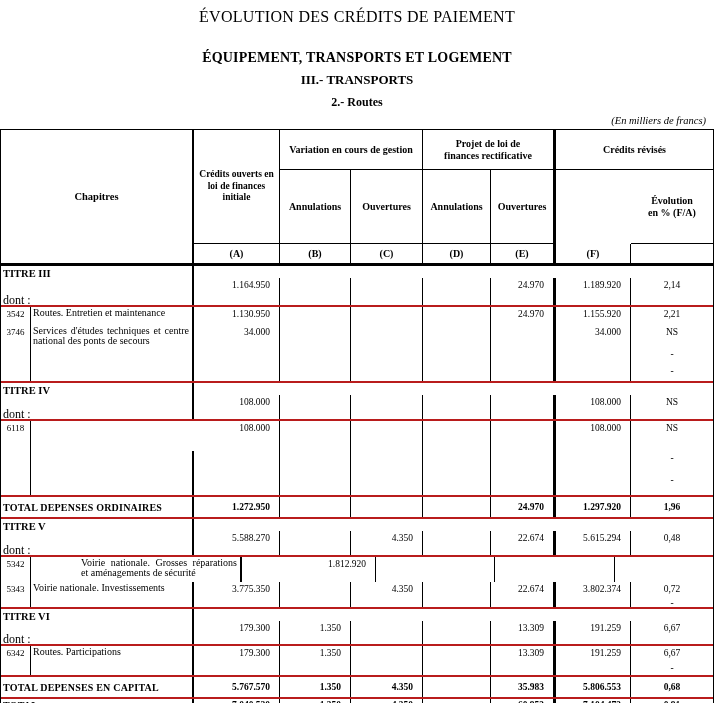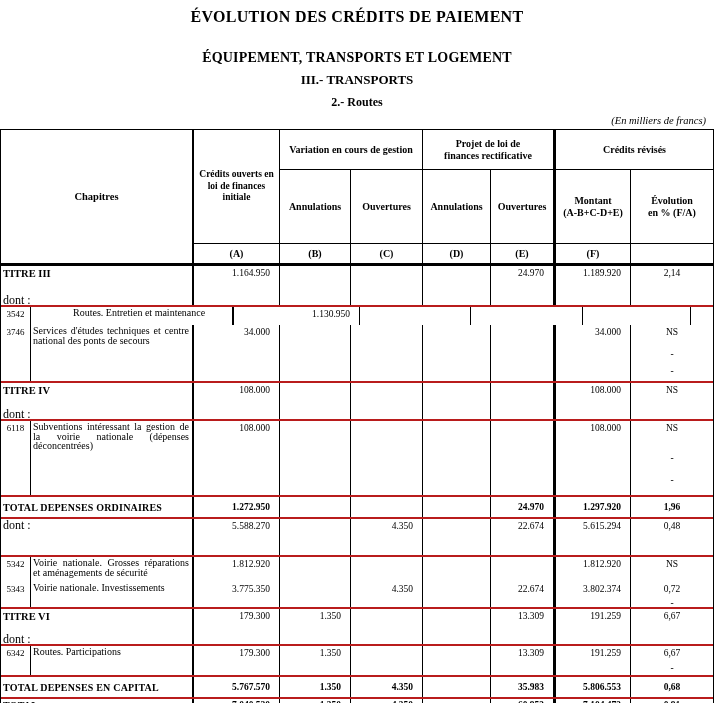--- a/index.html
+++ b/index.html
@@ -2,21 +2,21 @@
 <html><head>
 <meta charset="utf-8">
 <style>
   html,body{margin:0;padding:0;background:#fff;}
   body{width:714px;height:703px;overflow:hidden;color:#000;font-family:"Liberation Serif",serif;}
   *{box-sizing:border-box;}
   :root{--cols:30px 163px 86px 71px 72px 68px 65px 75px 82px;}
 
   
   .doc-header{text-align:center;}
-  .title{font-size:16px;font-weight:bold;letter-spacing:.3px;margin:8px 0 0 0;}
+  .title{font-size:16px;font-weight:normal;letter-spacing:.3px;margin:8px 0 0 0;}
   .sub1{font-size:14px;font-weight:bold;letter-spacing:.2px;margin:24px 0 0 0;}
   .sub2{font-size:13px;font-weight:bold;margin:6px 0 0 0;}
   .sub3{font-size:12px;font-weight:bold;margin:7px 0 0 0;}
   .unit-note{font-size:10.5px;font-style:italic;text-align:right;padding-right:8px;margin-top:5px;}
 
   
   .budget-table{width:714px;border:1px solid #000;border-bottom-width:2px;margin-top:3px;}
 
   
   .thead{display:grid;grid-template-columns:var(--cols);grid-template-rows:40px 74px 19px;border-bottom:3px solid #000;}
@@ -47,21 +47,21 @@
   .numv{text-align:right;padding-right:9px;}
   .pct{text-align:center;}
   .c0{grid-column:3}.c1{grid-column:4}.c2{grid-column:5}.c3{grid-column:6}
   .c4{grid-column:7;border-right-width:3px}
   .c5{grid-column:8}.c6{grid-column:9;border-right:none}
 
   .section .lead{grid-column:1/3;border-right-width:2px;display:flex;flex-direction:column;
                  justify-content:space-between;padding:2px 2px 0 2px;}
   .titre-label{font-weight:bold;font-size:10.5px;}
   .dont{font-size:12px;line-height:9px;}
-  .section .val{}
+  .section .val{margin-top:12px;}
 
   .total .lead{grid-column:1/3;border-right-width:2px;display:flex;align-items:center;padding-left:2px;}
   .total-label{font-weight:bold;font-size:10px;letter-spacing:.2px;}
   .total .val{font-weight:bold;display:flex;align-items:center;padding-top:0;}
   .total .numv{justify-content:flex-end;text-align:center;}
   .total .pct{justify-content:center;}
 </style>
 </head>
 <body>
 
@@ -81,22 +81,20 @@
 loi de finances
 initiale</div>
       <div class="hcell grp-var">Variation en cours de gestion</div>
       <div class="hcell grp-plf">Projet de loi de
 finances rectificative</div>
       <div class="hcell grp-rev">Crédits révisés</div>
       <div class="hcell sub sub-b">Annulations</div>
       <div class="hcell sub sub-c">Ouvertures</div>
       <div class="hcell sub sub-d">Annulations</div>
       <div class="hcell sub sub-e">Ouvertures</div>
-      <div class="hcell sub sub-f">Montant
-(A-B+C-D+E)</div>
       <div class="hcell sub sub-g">Évolution
 en % (F/A)</div>
       <div class="hcell lrow l0">(A)</div>
       <div class="hcell lrow l1">(B)</div>
       <div class="hcell lrow l2">(C)</div>
       <div class="hcell lrow l3">(D)</div>
       <div class="hcell lrow l4">(E)</div>
       <div class="hcell lrow l5">(F)</div>
       <div class="hcell lrow l6"></div>
     </div>
@@ -108,21 +106,21 @@
           </div>
           <div class="cell val c0 numv">1.164.950</div>
           <div class="cell val c1 numv"></div>
           <div class="cell val c2 numv"></div>
           <div class="cell val c3 numv"></div>
           <div class="cell val c4 numv">24.970</div>
           <div class="cell val c5 numv">1.189.920</div>
           <div class="cell val c6 pct">2,14</div>
         </div>
         <div class="brow block" style="border-bottom-width: 2px;">
-          <div class="cline" style="height: 18px; gap: 40px;">
+          <div class="cline" style="height: 18px;">
             <div class="cell cnum">3542</div>
             <div class="cell cdesc">Routes. Entretien et maintenance</div>
             <div class="cell val c0 numv">1.130.950</div>
             <div class="cell val c1 numv"></div>
             <div class="cell val c2 numv"></div>
             <div class="cell val c3 numv"></div>
             <div class="cell val c4 numv">24.970</div>
             <div class="cell val c5 numv">1.155.920</div>
             <div class="cell val c6 pct">2,21</div>
           </div>
@@ -169,21 +167,20 @@
           <div class="cell val c1 numv"></div>
           <div class="cell val c2 numv"></div>
           <div class="cell val c3 numv"></div>
           <div class="cell val c4 numv"></div>
           <div class="cell val c5 numv">108.000</div>
           <div class="cell val c6 pct">NS</div>
         </div>
         <div class="brow block" style="border-bottom-width: 2px;">
           <div class="cline" style="height: 30px;">
             <div class="cell cnum">6118</div>
-            <div class="cell cdesc">Subventions intéressant la gestion de la voirie nationale (dépenses déconcentrées)</div>
             <div class="cell val c0 numv">108.000</div>
             <div class="cell val c1 numv"></div>
             <div class="cell val c2 numv"></div>
             <div class="cell val c3 numv"></div>
             <div class="cell val c4 numv"></div>
             <div class="cell val c5 numv">108.000</div>
             <div class="cell val c6 pct">NS</div>
           </div>
           <div class="cline" style="height: 22px;">
             <div class="cell cnum"></div>
@@ -215,32 +212,33 @@
           <div class="cell val c0 numv">1.272.950</div>
           <div class="cell val c1 numv"></div>
           <div class="cell val c2 numv"></div>
           <div class="cell val c3 numv"></div>
           <div class="cell val c4 numv">24.970</div>
           <div class="cell val c5 numv">1.297.920</div>
           <div class="cell val c6 pct">1,96</div>
         </div>
         <div class="brow section" style="height: 38px; border-bottom-width: 2px;">
           <div class="cell lead">
+            <span class="titre-label">TITRE V</span>
             <span class="dont">dont :</span>
           </div>
           <div class="cell val c0 numv">5.588.270</div>
           <div class="cell val c1 numv"></div>
           <div class="cell val c2 numv">4.350</div>
           <div class="cell val c3 numv"></div>
           <div class="cell val c4 numv">22.674</div>
           <div class="cell val c5 numv">5.615.294</div>
           <div class="cell val c6 pct">0,48</div>
         </div>
         <div class="brow block" style="border-bottom-width: 2px;">
-          <div class="cline" style="height: 25px;">
+          <div class="cline" style="height: 25px; gap: 48px;">
             <div class="cell cnum">5342</div>
             <div class="cell cdesc">Voirie nationale. Grosses réparations et aménagements de sécurité</div>
             <div class="cell val c0 numv">1.812.920</div>
             <div class="cell val c1 numv"></div>
             <div class="cell val c2 numv"></div>
             <div class="cell val c3 numv"></div>
             <div class="cell val c4 numv"></div>
             <div class="cell val c5 numv">1.812.920</div>
             <div class="cell val c6 pct">NS</div>
           </div>

